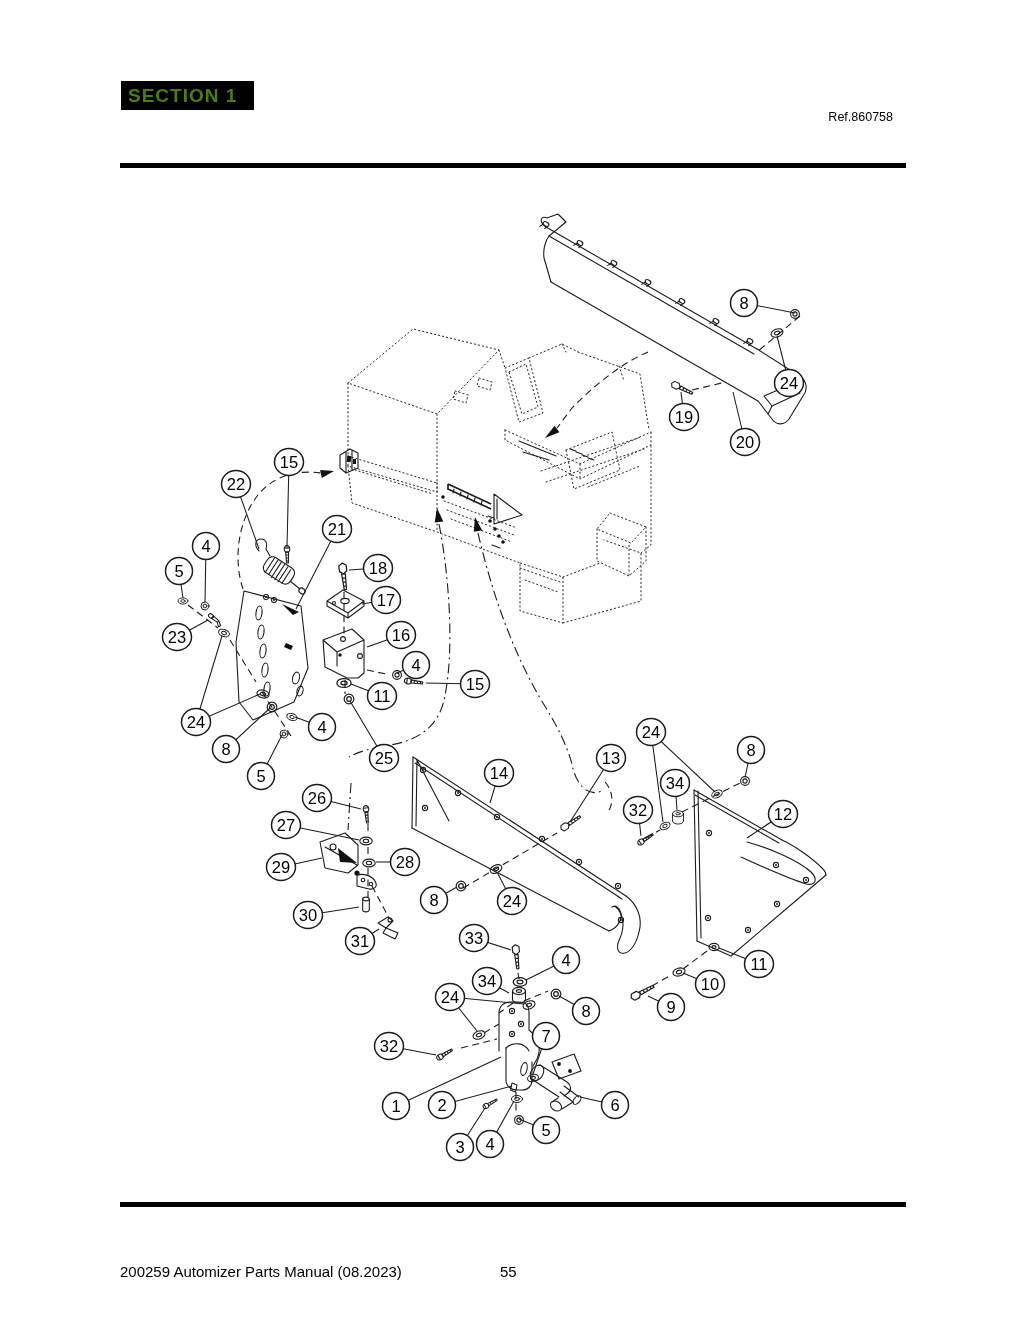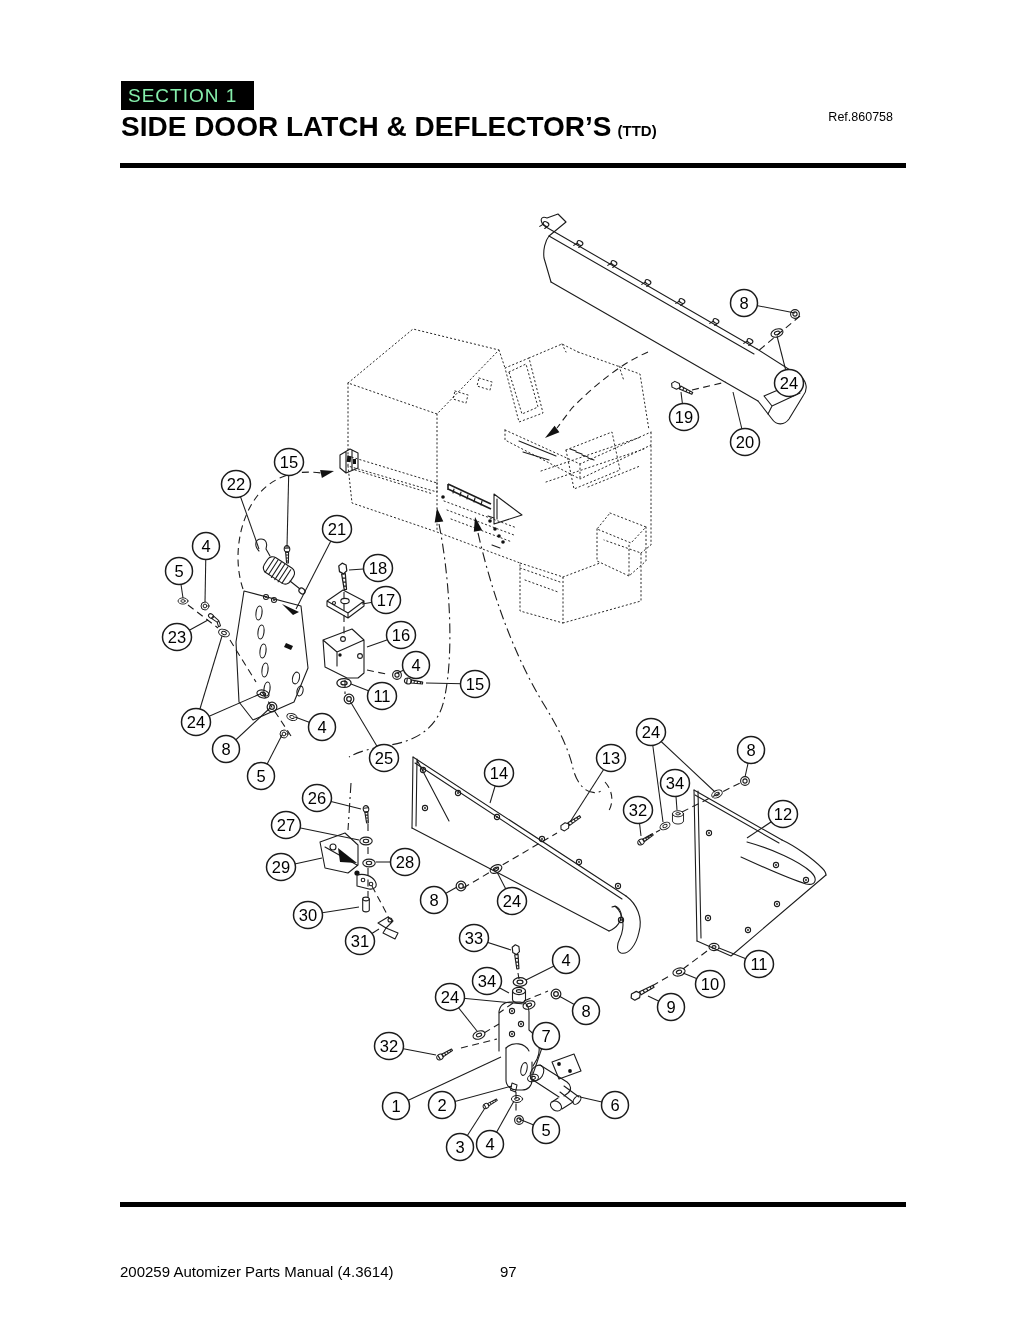--- a/index.html
+++ b/index.html
@@ -4,21 +4,21 @@
 <style>
   html,body{margin:0;padding:0;background:#e8e8e8;}
   #page{
     position:relative;width:1024px;height:1326px;background:#ffffff;
     font-family:"Liberation Sans",sans-serif;color:#000;overflow:hidden;
     margin:0 auto;
   }
   
   #section-box{
     position:absolute;left:121px;top:81px;width:133px;height:29px;
-    background:#000;color:#86efac;font-weight:normal;font-size:19px;
+    background:#000;color:#4d7c0f;font-weight:bold;font-size:19px;
     line-height:29px;padding-left:7px;box-sizing:border-box;letter-spacing:1px;
   }
   #page-title{
     position:absolute;left:121px;top:111px;font-weight:bold;font-size:28px;
     letter-spacing:0px;white-space:nowrap;
   }
   #page-title .suffix{font-size:15px;font-weight:bold;margin-left:6px;}
   #ref-label{position:absolute;right:131px;top:110px;font-size:12.5px;}
   .rule{position:absolute;left:120px;width:786px;height:5px;background:#000;}
   #rule-top{top:163px;}
@@ -36,23 +36,20 @@
   .callout-circle{fill:#fff;stroke:#1c1c1c;stroke-width:1.5;}
   .callout-text{font-family:"Liberation Sans",sans-serif;font-size:16.5px;fill:#000;}
   .leader{stroke:#1c1c1c;stroke-width:1.05;fill:none;}
 </style>
 </head>
 <body>
 
 <div id="page">
 
   <div id="section-box">SECTION 1</div>
-  <div id="page-title">
-    <span>SIDE DOOR LATCH &amp; DEFLECTOR’S</span><span class="suffix">(TTD)</span>
-  </div>
   <div id="ref-label">Ref.860758</div>
   <div id="rule-top" class="rule"></div>
 
   <svg id="diagram-svg" width="1024" height="1326" viewBox="0 0 1024 1326" style="position:absolute;left:0;top:0;">
     <defs>
       <g id="g-nut">
         <circle r="4.4" class="ln"></circle>
           <circle r="2.1" class="ln"></circle>
       </g>
       <g id="g-washer">
@@ -578,15 +575,15 @@
           <text x="651" y="737.5" text-anchor="middle" class="callout-text">24</text>
         </g>
         <g>
           <ellipse cx="751" cy="750" rx="13.5" ry="13.5" class="callout-circle"></ellipse>
           <text x="751" y="755.5" text-anchor="middle" class="callout-text">8</text>
         </g>
       </g>
   </svg>
 
   <div id="rule-bottom" class="rule"></div>
-  <div id="footer-left">200259 Automizer Parts Manual (4.3614)</div>
-  <div id="footer-page">97</div>
+  <div id="footer-left">200259 Automizer Parts Manual (08.2023)</div>
+  <div id="footer-page">55</div>
 </div>
 
 </body></html>

